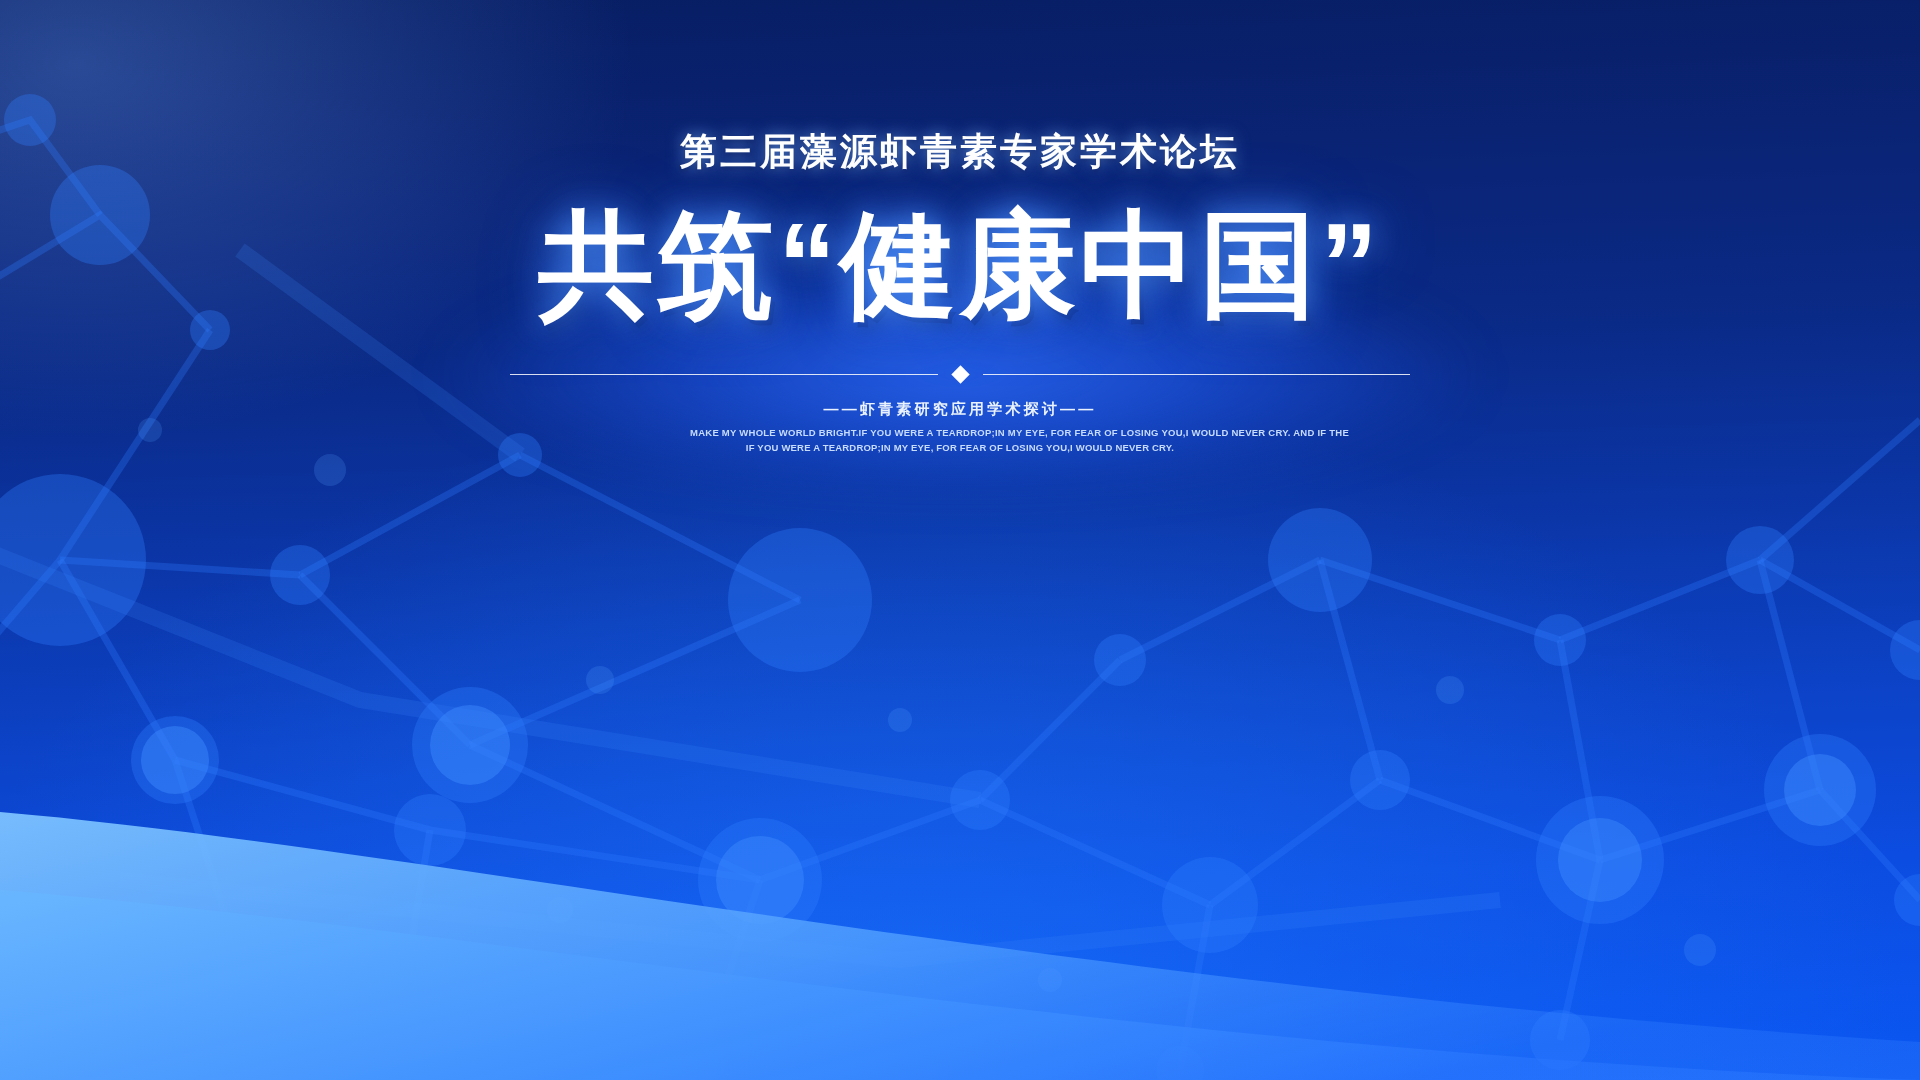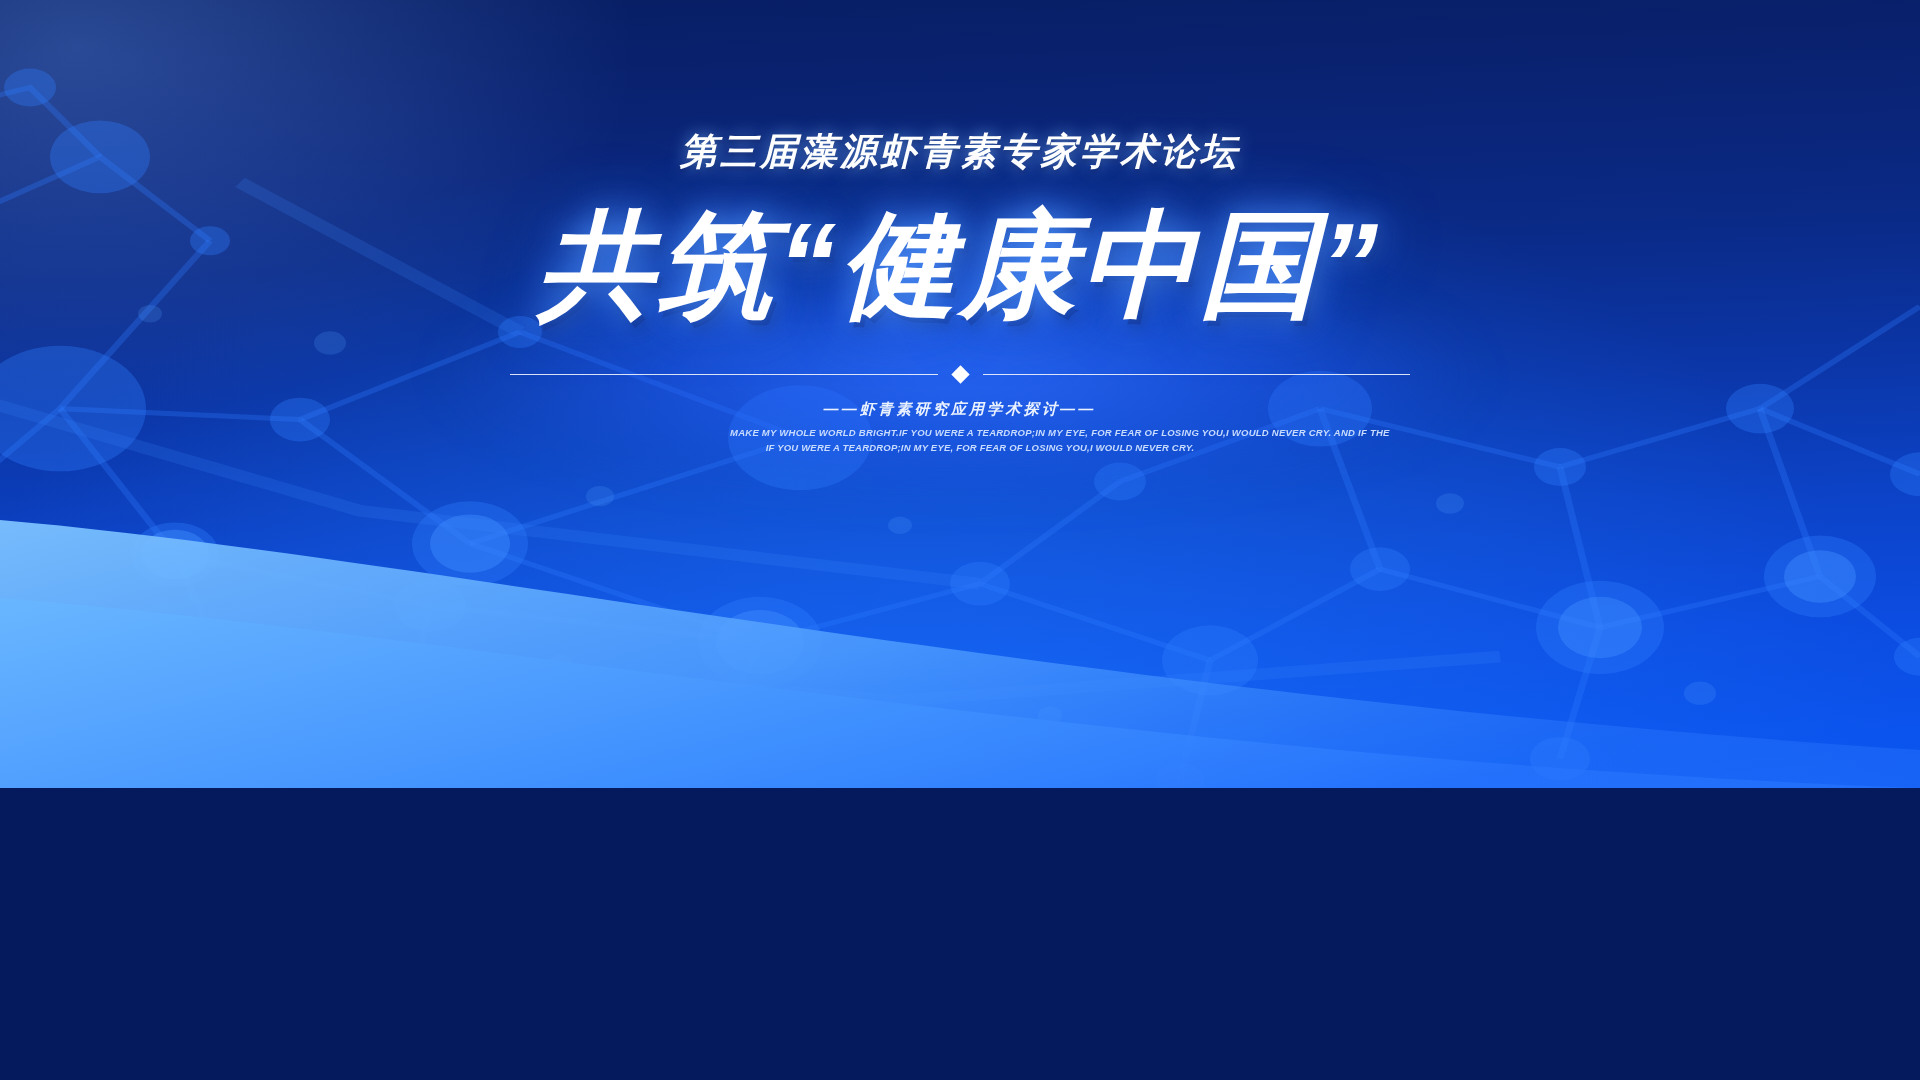--- a/index.html
+++ b/index.html
@@ -3,36 +3,35 @@
 <meta charset="utf-8">
 <style>
   html, body {
     margin: 0;
     padding: 0;
     background: #041a5c;
   }
   #stage {
     position: relative;
     width: 1920px;
-    height: 788px;
+    height: 1080px;
     overflow: hidden;
     font-family: "Liberation Sans", "DejaVu Sans", sans-serif;
     background:
       radial-gradient(ellipse 900px 600px at 4% 6%, rgba(120,170,255,0.30) 0%, rgba(120,170,255,0.0) 62%),
       radial-gradient(ellipse 1400px 900px at 48% 94%, rgba(30,120,255,0.55) 0%, rgba(30,120,255,0.0) 70%),
       linear-gradient(178deg,
         #071e63 0%,
         #0a2373 16%,
         #0a2a87 33%,
         #0b36a8 50%,
         #0c43c8 66%,
         #0c4ce0 80%,
         #0b53ec 92%,
         #0a57f2 100%);
-    font-style: italic;
   }
 
   
   #molecules {
     position: absolute;
     inset: 0;
     width: 100%;
     height: 100%;
     pointer-events: none;
   }
@@ -142,21 +141,21 @@
   .blurb {
     margin-top: 7px;
     width: 540px;
     text-align: center;
     color: #c8dcff;
     font-size: 9.5px;
     font-weight: 600;
     letter-spacing: 0.25px;
     line-height: 1.55;
   }
-  .blurb-line { display: block; white-space: nowrap; margin-left: 40px; }
+  .blurb-line { display: block; white-space: nowrap; }
   .blurb-line.l2 { letter-spacing: 0.2px; }
 </style>
 </head>
 <body>
 
 <div id="stage">
 
   <svg id="molecules" viewBox="0 0 1920 1080" preserveAspectRatio="none" aria-hidden="true">
     <defs>
       <g id="mol-lines" stroke="#2f7bff" stroke-opacity="0.30" stroke-width="7" fill="none">

